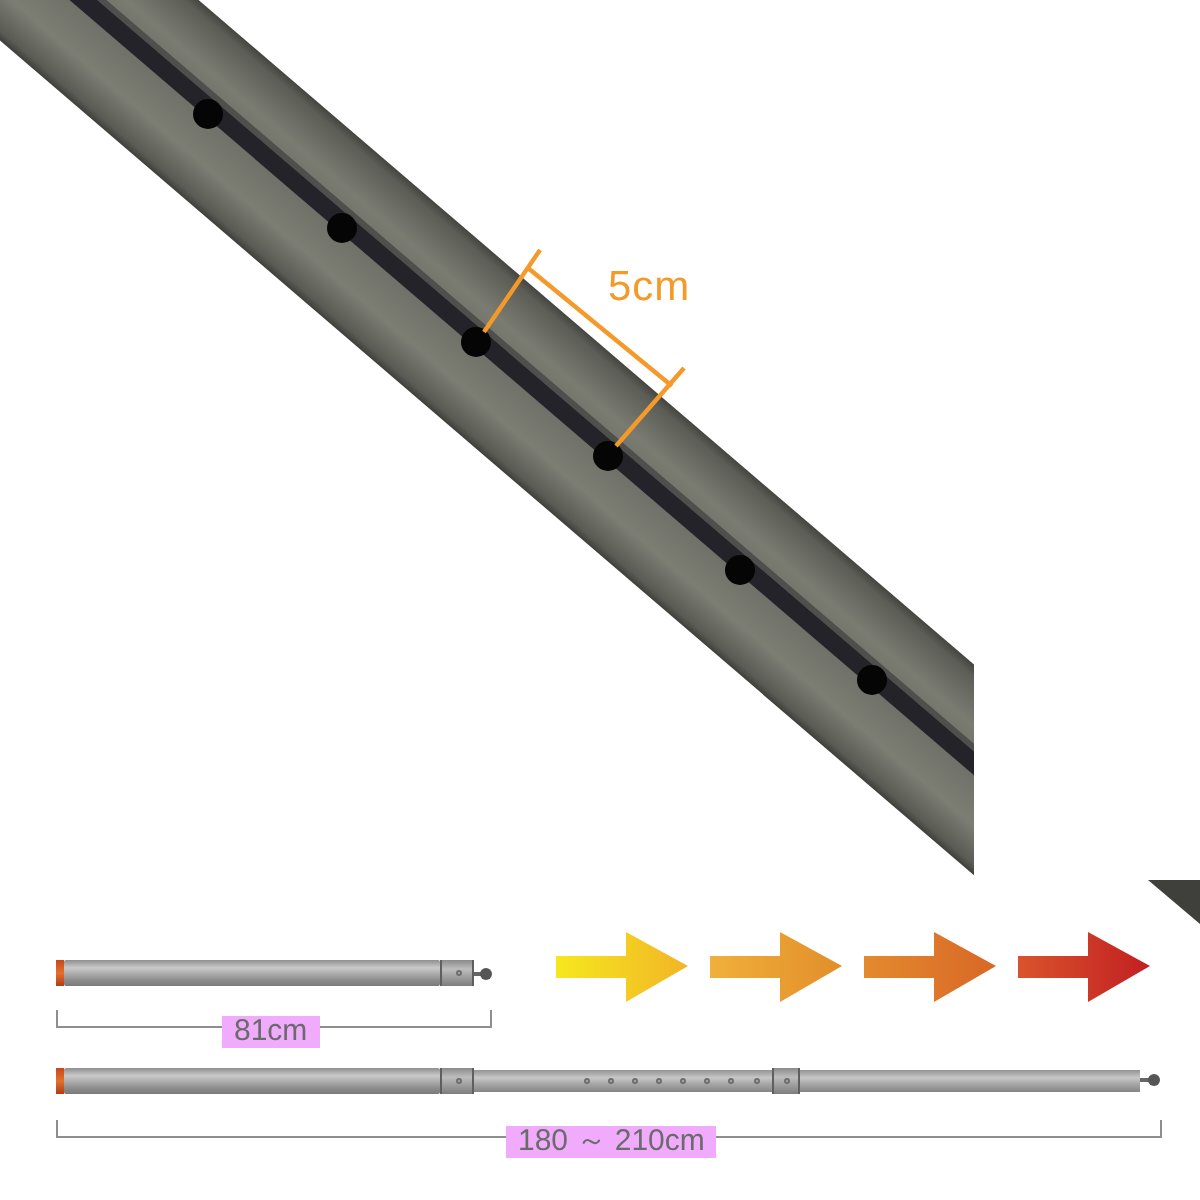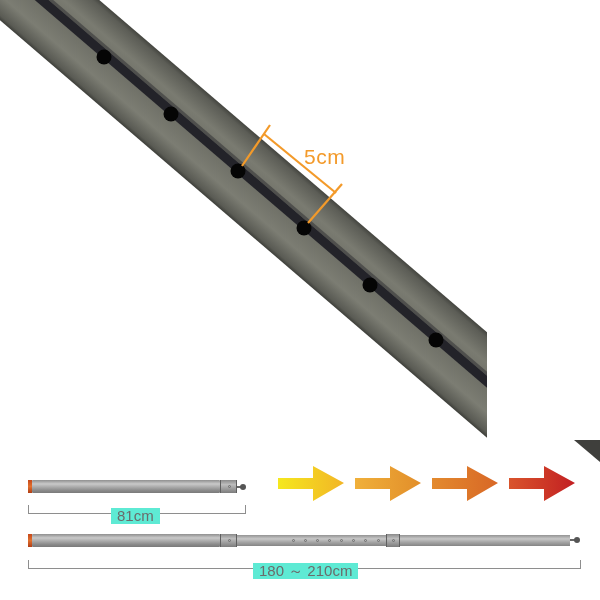--- a/index.html
+++ b/index.html
@@ -1,20 +1,20 @@
 <!DOCTYPE html>
 <html><head>
 <meta charset="utf-8">
 <style>
   html, body { margin: 0; padding: 0; background: #ffffff; }
   body { width: 600px; height: 600px; position: relative; overflow: hidden; font-family: "Liberation Sans", sans-serif; }
   .abs { position: absolute; }
   #closeup { position: absolute; left: 0; top: 0; width: 600px; height: 440px; }
-  .label-text { position: absolute; color: #6b6b6b; font-size: 15px; background: #5eead4; padding: 0 6px; line-height: 16px; }
-  .dim5 { position: absolute; left: 304px; top: 145px; color: #f39a2a; font-size: 21px; letter-spacing: 0.5px; }
+  .label-text { position: absolute; color: #6b6b6b; font-size: 15px; background: #f0abfc; padding: 0 6px; line-height: 16px; }
+  .dim5 { position: absolute; left: 304px; top: 132px; color: #f39a2a; font-size: 21px; letter-spacing: 0.5px; }
   .pole { position: absolute; height: 13px; background: linear-gradient(to bottom, #8f8f8f 0%, #c9c9c9 30%, #a9a9a9 55%, #8a8a8a 80%, #7a7a7a 100%); border-radius: 1px; }
   .cap { position: absolute; width: 4px; height: 13px; background: linear-gradient(to bottom, #c5481a, #e2702e 50%, #b03d14); }
   .collar { position: absolute; height: 13px; border-left: 1px solid #5f5f5f; border-right: 1px solid #5f5f5f; background: linear-gradient(to bottom, #8a8a8a, #bdbdbd 35%, #9a9a9a 70%, #7d7d7d); box-sizing: border-box; }
   .thin { position: absolute; height: 11px; background: linear-gradient(to bottom, #939393, #c7c7c7 35%, #a5a5a5 65%, #858585); }
   .hole { position: absolute; width: 3px; height: 3px; border-radius: 50%; border: 1px solid #6e6e6e; box-sizing: border-box; }
   .tip { position: absolute; width: 6px; height: 6px; border-radius: 50%; background: #555; }
   .tipstem { position: absolute; height: 2px; background: #666; }
   .bracket { position: absolute; border: 1px solid #8e8e8e; border-top: none; height: 8px; }
   .arrow { position: absolute; }
 </style>

